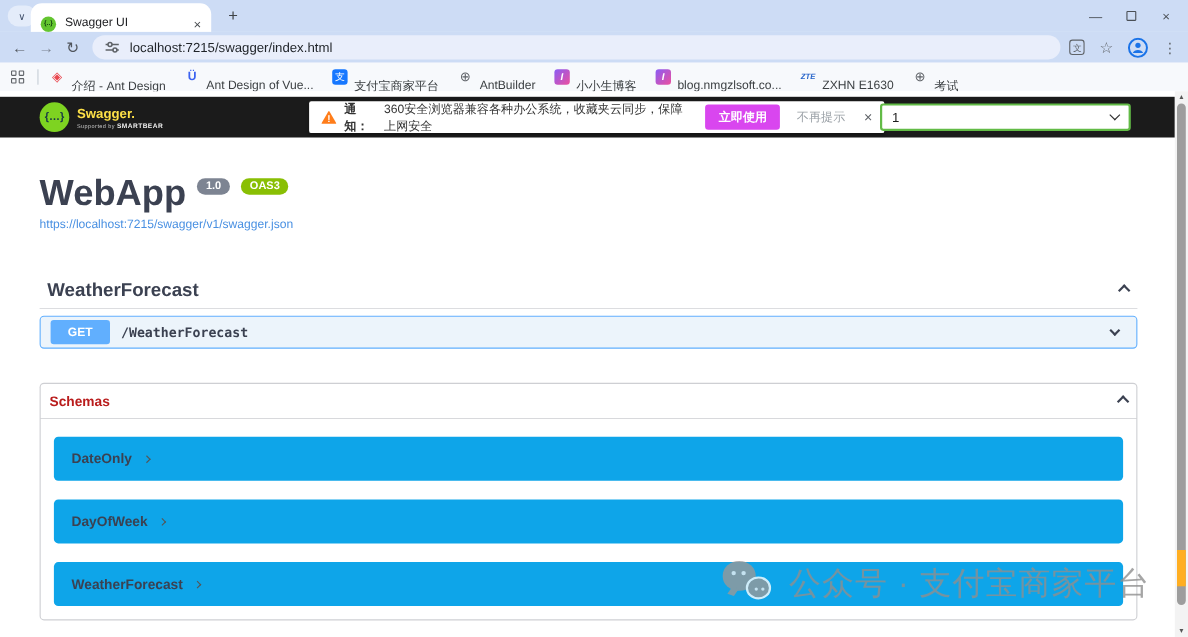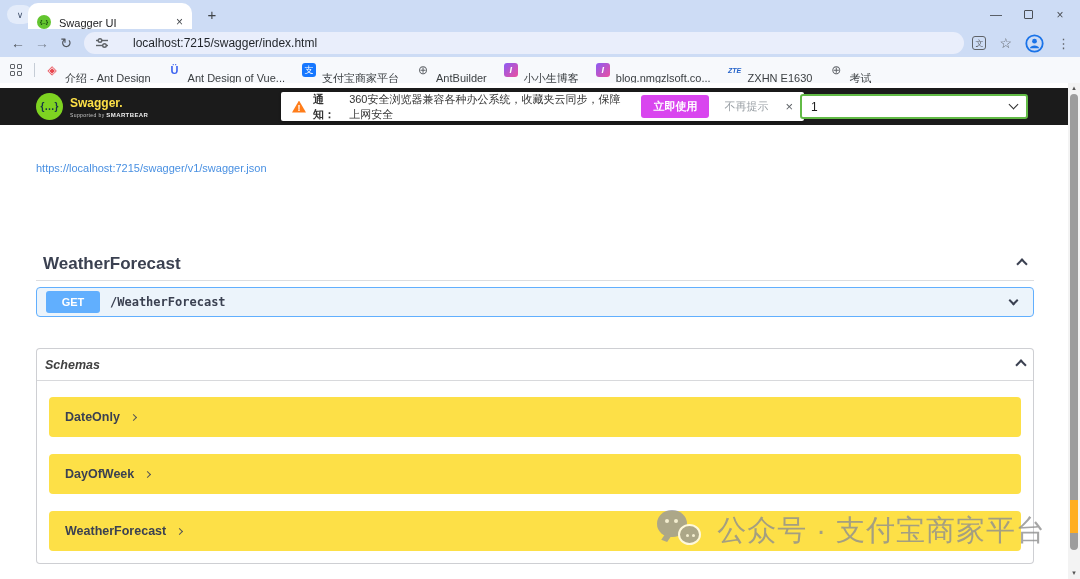--- a/index.html
+++ b/index.html
@@ -4,38 +4,38 @@
 <style>
   * { box-sizing: border-box; margin: 0; padding: 0; }
   html,body { width:1080px; height:579px; overflow:hidden; }
   body { font-family:"Liberation Sans", sans-serif; background:#fff; position:relative; }
 
   
   .titlebar { position:absolute; top:0; left:0; right:0; height:29px; background:#cddcf5; }
   .tabsearch { position:absolute; left:7px; top:5px; width:26px; height:19px; border-radius:10px;
     background:#e4ecfa; color:#41506b; font-size:9px; display:flex; align-items:center; justify-content:center; }
   .tab { position:absolute; left:28px; top:3px; width:164px; height:26px; background:#fff;
-    border-radius:10px 10px 0 0; display:flex; align-items:flex-end; padding:0 9px; gap:8px; }
+    border-radius:10px 10px 0 0; display:flex; align-items:flex-start; padding:12px 9px; gap:8px; }
   .favicon { width:14px; height:14px; border-radius:50%; background:#63c52f; color:#12400f;
     font-size:6px; font-weight:bold; display:flex; align-items:center; justify-content:center; flex:none; }
   .tab-title { flex:1; font-size:11px; color:#202124; white-space:nowrap; overflow:hidden; }
   .tab-close { color:#45494d; font-size:12px; }
   .newtab { position:absolute; left:202px; top:4px; width:20px; height:20px; color:#3f4347;
     font-size:15px; display:flex; align-items:center; justify-content:center; }
   .wincontrols { position:absolute; right:4px; top:0; height:29px; display:flex; }
   .wc { width:32px; height:29px; display:flex; align-items:center; justify-content:center;
     color:#4a4f55; font-size:12px; }
   .wc-max-box { width:9px; height:9px; border:1.5px solid #4a4f55; border-radius:1px; }
 
   .toolbar { position:absolute; top:29px; left:0; right:0; height:28px; background:#cddcf5;
     display:flex; align-items:center; }
   .nav-ico { width:24px; text-align:center; font-size:14px; color:#50555c; flex:none; }
   .nav-ico.dim { color:#7d8694; }
   .addressbar { flex:1; height:22px; margin:0 8px 0 6px; background:#e9eefb; border-radius:11px;
-    display:flex; align-items:center; padding:0 11px; gap:24px; min-width:0; }
+    display:flex; align-items:center; padding:0 11px; gap:9px; min-width:0; }
   .site-ico svg { display:block; }
   .url-text { font-size:12px; color:#1f2328; white-space:nowrap; overflow:hidden; }
   .tb-right { display:flex; align-items:center; gap:13px; margin-right:10px; flex:none; }
   .translate-ico { width:14px; height:14px; border:1.3px solid #5f6368; border-radius:3px;
     color:#5f6368; font-size:8px; display:flex; align-items:center; justify-content:center; }
   .star-ico { color:#5f6368; font-size:14px; }
   .avatar-ico svg { display:block; }
   .menu-ico { color:#5f6368; font-size:13px; }
 
   .bookmarksbar { position:absolute; top:57px; left:0; right:0; height:26px; background:#f7f9fc;
@@ -109,23 +109,23 @@
   .op-method { background:#61affe; color:#fff; font-weight:bold; font-size:11px; width:54px;
     text-align:center; padding:5px 0; border-radius:3px; flex:none; }
   .op-path { font-family:"DejaVu Sans Mono", monospace; font-size:12px; font-weight:600;
     color:#3b4151; margin-left:10px; flex:1; }
   .op-row .chev { width:7px; height:7px; border-width:2px; margin-right:7px; margin-top:-3px; }
 
   .schemas-box { position:absolute; left:36px; right:34px; top:265px; height:216px;
     border:1px solid rgba(59,65,81,.25); border-radius:4px; background:#fff; }
   .schemas-header { height:32px; display:flex; align-items:center; justify-content:space-between;
     border-bottom:1px solid rgba(59,65,81,.2); padding:0 0 0 8px; }
-  .schemas-title { font-size:12.5px; font-weight:bold; color:#404040;font-style:italic; }
+  .schemas-title { font-size:12.5px; font-weight:bold; color:#b91c1c; }
   .models { padding:16px 12px 0 12px; }
-  .model-row { height:40px; background:#fde047; border-radius:4px; display:flex; align-items:center;
+  .model-row { height:40px; background:#0ea5e9; border-radius:4px; display:flex; align-items:center;
     padding-left:16px; margin-bottom:17px; }
   .model-label { font-size:12.5px; font-weight:bold; color:#3b4151; }
   .model-row .chev { width:5px; height:5px; border-width:1.6px; border-color:#555; margin-left:11px; margin-top:1px; }
 
   
   .watermark { position:absolute; right:22px; top:427px; display:flex; align-items:center; gap:13px;
     color:#8f8f8f; opacity:.8; }
   .wm-text { font-size:29px; letter-spacing:1px; }
   .wx-icon { position:relative; width:47px; height:41px; flex:none; }
   .wx-big { position:absolute; left:0; top:0; width:30px; height:27px; background:#999;
@@ -275,20 +275,25 @@
       <span class="notice-close">×</span>
     </div>
 
     <div class="version-select">
       <span>1</span>
       <span class="chev chev-down"></span>
     </div>
   </div>
 
   <div class="api-info">
+    <div class="api-title-row">
+      <span class="api-title">WebApp</span>
+      <span class="badge badge-version">1.0</span>
+      <span class="badge badge-oas">OAS3</span>
+    </div>
     <div class="spec-link">https://localhost:7215/swagger/v1/swagger.json</div>
   </div>
 
   <div class="tag-header">
     <span class="tag-title">WeatherForecast</span>
     <span class="chev chev-up"></span>
   </div>
 
   <div class="op-row">
     <span class="op-method">GET</span>

